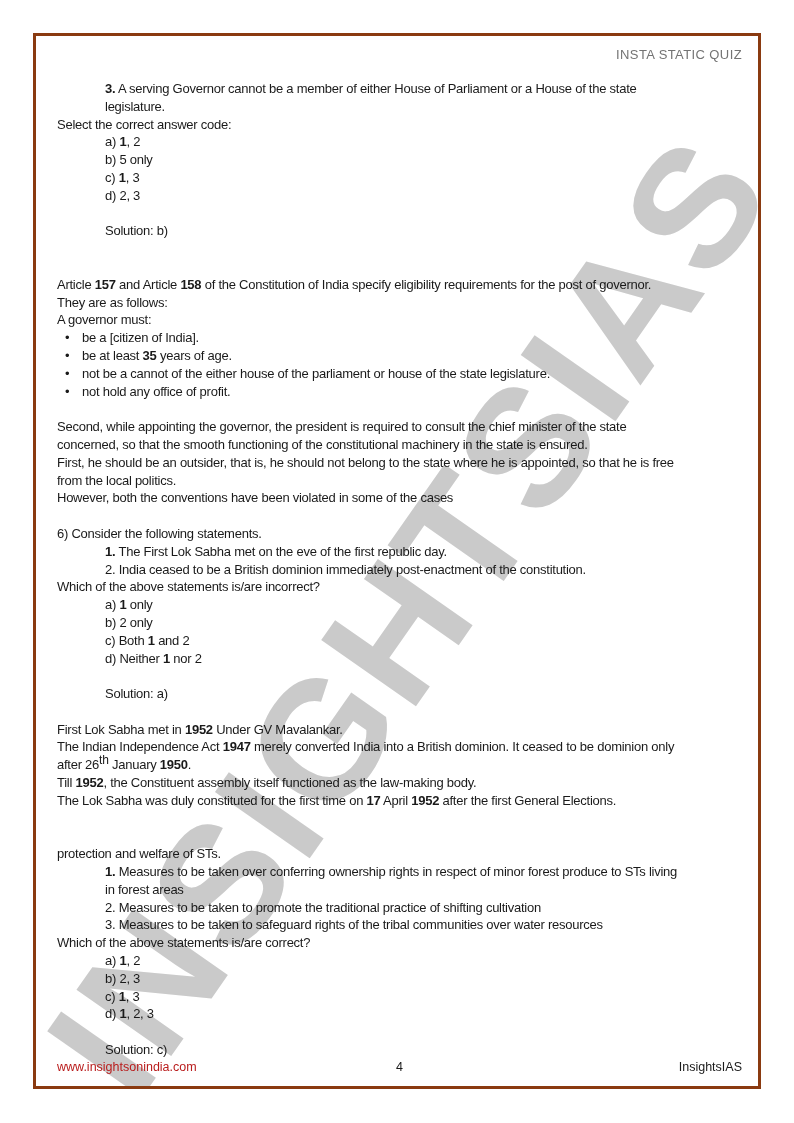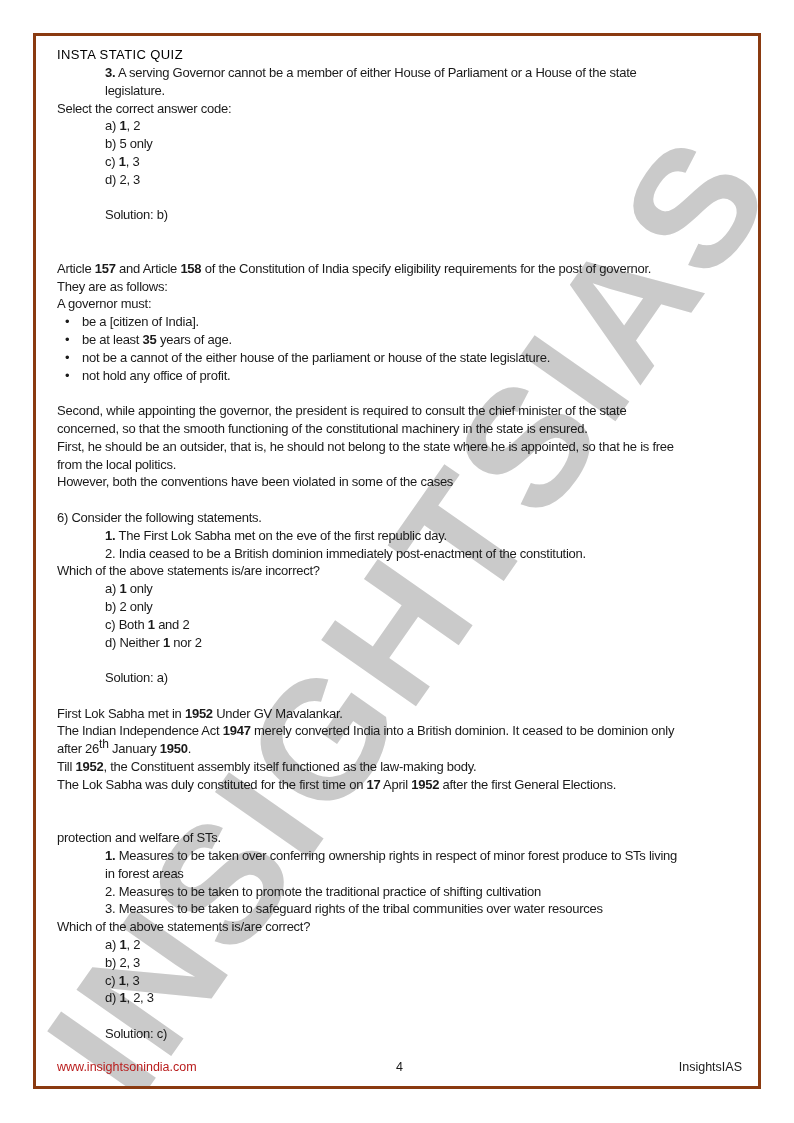--- a/index.html
+++ b/index.html
@@ -15,24 +15,24 @@
     position:absolute; left:50%; top:50%;
     transform:translate(-50%,-50%) translate(12px,55px) rotate(-55deg);
     font-size:168px; letter-spacing:4px; color:#cacaca; white-space:nowrap;
     z-index:0; font-weight:bold; user-select:none;
   }
   .content {
     position:absolute; left:0; top:0; right:0; bottom:0;
     padding:10px 14px 0 21px; z-index:1;
   }
   .header-row {
-    font-size:13px; line-height:18px; color:#000000;
+    text-align:right; font-size:13px; line-height:18px; color:#737373;
     letter-spacing:0.4px; padding-right:2px;
   }
-  .doc-body { margin-top:0; }
+  .doc-body { margin-top:16px; }
   .line {
     font-size:13px; line-height:17.8px; color:#1a1a1a;
     letter-spacing:-0.25px; white-space:nowrap;
   }
   .indent0 { padding-left:0; }
   .indent1 { padding-left:48px; }
   .bullet { padding-left:25px; position:relative; }
   .bullet::before { content:"\2022"; position:absolute; left:8px; top:0; }
   .blank { height:17.8px; }
   .line b, .line .b { font-weight:bold; }

